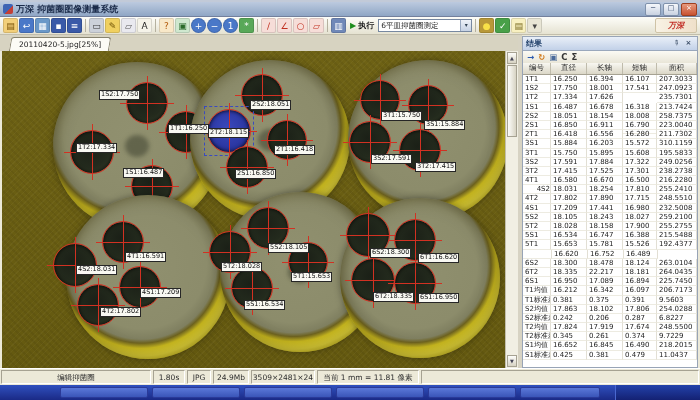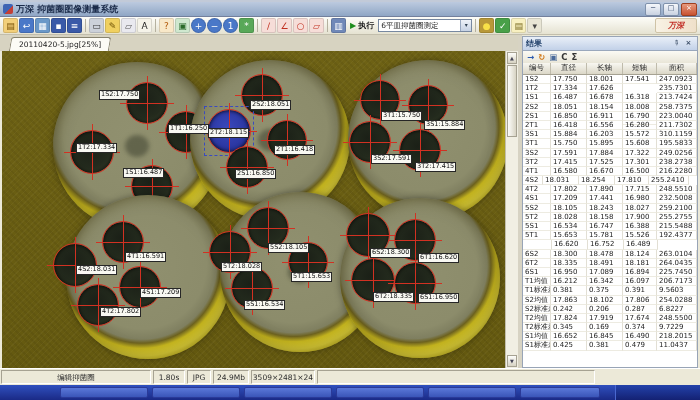--- a/index.html
+++ b/index.html
@@ -322,20 +322,27 @@
       </div>
     <div id="grid">
         <div class="g-head">
           <div class="gc" style="width: 28px;">编号</div>
           <div class="gc" style="width: 36px;">直径</div>
           <div class="gc" style="width: 36px;">长轴</div>
           <div class="gc" style="width: 34px;">短轴</div>
           <div class="gc" style="width: 40px;">面积</div>
         </div>
         <div class="g-row">
+          <div class="gc" style="width: 28px;">1T1</div>
+          <div class="gc" style="width: 36px;">16.250</div>
+          <div class="gc" style="width: 36px;">16.394</div>
+          <div class="gc" style="width: 34px;">16.107</div>
+          <div class="gc" style="width: 40px;">207.3033</div>
+        </div>
+        <div class="g-row">
           <div class="gc" style="width: 28px;">1S2</div>
           <div class="gc" style="width: 36px;">17.750</div>
           <div class="gc" style="width: 36px;">18.001</div>
           <div class="gc" style="width: 34px;">17.541</div>
           <div class="gc" style="width: 40px;">247.0923</div>
         </div>
         <div class="g-row">
           <div class="gc" style="width: 28px;">1T2</div>
           <div class="gc" style="width: 36px;">17.334</div>
           <div class="gc" style="width: 36px;">17.626</div>
@@ -399,21 +406,21 @@
           <div class="gc" style="width: 40px;">238.2738</div>
         </div>
         <div class="g-row">
           <div class="gc" style="width: 28px;">4T1</div>
           <div class="gc" style="width: 36px;">16.580</div>
           <div class="gc" style="width: 36px;">16.670</div>
           <div class="gc" style="width: 34px;">16.500</div>
           <div class="gc" style="width: 40px;">216.2280</div>
         </div>
         <div class="g-row">
-          <div class="gc" style="width: 20px;">4S2</div>
+          <div class="gc" style="width: 28px; text-align: right;">4S2</div>
           <div class="gc" style="width: 36px;">18.031</div>
           <div class="gc" style="width: 36px;">18.254</div>
           <div class="gc" style="width: 34px;">17.810</div>
           <div class="gc" style="width: 40px;">255.2410</div>
         </div>
         <div class="g-row">
           <div class="gc" style="width: 28px;">4T2</div>
           <div class="gc" style="width: 36px;">17.802</div>
           <div class="gc" style="width: 36px;">17.890</div>
           <div class="gc" style="width: 34px;">17.715</div>
@@ -464,21 +471,21 @@
         <div class="g-row">
           <div class="gc" style="width: 28px;">6S2</div>
           <div class="gc" style="width: 36px;">18.300</div>
           <div class="gc" style="width: 36px;">18.478</div>
           <div class="gc" style="width: 34px;">18.124</div>
           <div class="gc" style="width: 40px;">263.0104</div>
         </div>
         <div class="g-row">
           <div class="gc" style="width: 28px;">6T2</div>
           <div class="gc" style="width: 36px;">18.335</div>
-          <div class="gc" style="width: 36px;">18.491</div>
+          <div class="gc" style="width: 36px;">22.217</div>
           <div class="gc" style="width: 34px;">18.181</div>
           <div class="gc" style="width: 40px;">264.0435</div>
         </div>
         <div class="g-row">
           <div class="gc" style="width: 28px;">6S1</div>
           <div class="gc" style="width: 36px;">16.950</div>
           <div class="gc" style="width: 36px;">17.089</div>
           <div class="gc" style="width: 34px;">16.894</div>
           <div class="gc" style="width: 40px;">225.7450</div>
         </div>
@@ -513,21 +520,21 @@
         <div class="g-row">
           <div class="gc" style="width: 28px;">T2均值</div>
           <div class="gc" style="width: 36px;">17.824</div>
           <div class="gc" style="width: 36px;">17.919</div>
           <div class="gc" style="width: 34px;">17.674</div>
           <div class="gc" style="width: 40px;">248.5500</div>
         </div>
         <div class="g-row">
           <div class="gc" style="width: 28px;">T2标准差</div>
           <div class="gc" style="width: 36px;">0.345</div>
-          <div class="gc" style="width: 36px;">0.169</div>
+          <div class="gc" style="width: 36px;">0.261</div>
           <div class="gc" style="width: 34px;">0.374</div>
           <div class="gc" style="width: 40px;">9.7229</div>
         </div>
         <div class="g-row">
           <div class="gc" style="width: 28px;">S1均值</div>
           <div class="gc" style="width: 36px;">16.652</div>
           <div class="gc" style="width: 36px;">16.845</div>
           <div class="gc" style="width: 34px;">16.490</div>
           <div class="gc" style="width: 40px;">218.2015</div>
         </div>
@@ -540,20 +547,21 @@
         </div>
       </div>
   </div>
 
   <div id="statusbar">
       <div class="sseg" style="width: 150px;">编辑抑菌圈</div>
       <div class="sseg" style="width: 32px;">1.80s</div>
       <div class="sseg" style="width: 24px;">JPG</div>
       <div class="sseg" style="width: 36px;">24.9Mb</div>
       <div class="sseg" style="width: 64px;">3509×2481×24</div>
+      <div class="sseg" style="width: 102px;">当前 1 mm = 11.81 像素</div>
       <div class="sseg" style="width: 278px;"></div>
     </div>
 
   <div id="taskbar">
     <div id="tray"></div>
   <div class="tkbtn" style="left: 60px; width: 88px;"></div>
       <div class="tkbtn" style="left: 152px; width: 88px;"></div>
       <div class="tkbtn" style="left: 244px; width: 88px;"></div>
       <div class="tkbtn" style="left: 336px; width: 88px;"></div>
       <div class="tkbtn" style="left: 428px; width: 88px;"></div>

